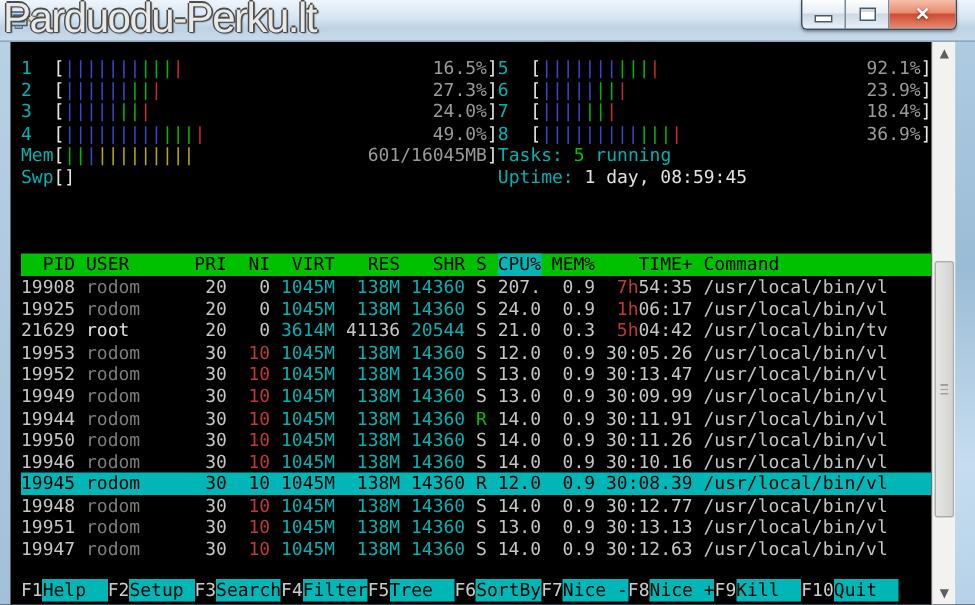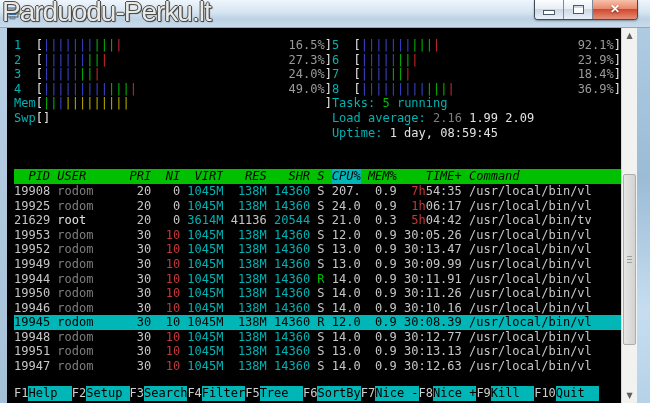--- a/index.html
+++ b/index.html
@@ -57,21 +57,21 @@
   .mcol-r{flex:1;}
   .mline{display:flex;height:14.6px;white-space:pre;}
   .mlabel{width:3ch;color:#00b2b2;}
   .mbracket{color:#e6e6e6;}
   .mbar{flex:1;display:flex;justify-content:space-between;overflow:hidden;}
   .mpct{color:#9a9a9a;}
   .blank{height:14.6px;}
 
   
   .proc-row{display:flex;height:14.6px;white-space:pre;align-items:baseline;}
-  .proc-row.hdr{background:#00c000;color:#000;font-style:italic;}
+  .proc-row.hdr{background:#00c000;color:#000;}
   .cell{display:inline-block;overflow:hidden;}
   .cell.r{text-align:right;}
   .cell.l{text-align:left;}
   .gap{width:1ch;display:inline-block;}
   .hdr .cell.sort{background:#00b6b6;}
   .proc-row.sel{background:#00b6b6;}
   .proc-row.sel .cell, .proc-row.sel .cell span{color:#000 !important;}
   .cmdcell{flex:1;}
 
   
@@ -122,31 +122,30 @@
   <div class="content-row">
     <div class="edge-l"></div>
 
     <div class="terminal">
       <div class="meters">
         <div class="mcol-l" id="mcol-left">
             <div class="mline"><span class="mlabel">1</span><span class="mbracket">[</span><div class="mbar"><span><span class="p-blue">|||||||</span><span class="p-green">|||</span><span class="p-red">|</span></span><span class="mpct">16.5%</span></div><span class="mbracket">]</span></div>
             <div class="mline"><span class="mlabel">2</span><span class="mbracket">[</span><div class="mbar"><span><span class="p-blue">||||||</span><span class="p-green">||</span><span class="p-red">|</span></span><span class="mpct">27.3%</span></div><span class="mbracket">]</span></div>
             <div class="mline"><span class="mlabel">3</span><span class="mbracket">[</span><div class="mbar"><span><span class="p-blue">|||||</span><span class="p-green">||</span><span class="p-red">|</span></span><span class="mpct">24.0%</span></div><span class="mbracket">]</span></div>
             <div class="mline"><span class="mlabel">4</span><span class="mbracket">[</span><div class="mbar"><span><span class="p-blue">|||||||||</span><span class="p-green">|||</span><span class="p-red">|</span></span><span class="mpct">49.0%</span></div><span class="mbracket">]</span></div>
-            <div class="mline"><span class="mlabel">Mem</span><span class="mbracket">[</span><div class="mbar"><span><span class="p-green">||</span><span class="p-blue">|</span><span class="p-yellow">|||||||||</span></span></div><span class="mbracket">]</span></div>
+            <div class="mline"><span class="mlabel">Mem</span><span class="mbracket">[</span><div class="mbar"><span><span class="p-green">||</span><span class="p-blue">|</span><span class="p-yellow">|||||||||</span></span><span class="mpct">601/16045MB</span></div><span class="mbracket">]</span></div>
             <div class="mline"><span class="mlabel">Swp</span><span class="mbracket">[</span><span class="mbracket">]</span></div>
             <div class="blank"></div>
           </div>
         <div class="mcol-r" id="mcol-right">
             <div class="mline"><span class="mlabel">5</span><span class="mbracket">[</span><div class="mbar"><span><span class="p-blue">|||||||</span><span class="p-green">|||</span><span class="p-red">|</span></span><span class="mpct">92.1%</span></div><span class="mbracket">]</span></div>
             <div class="mline"><span class="mlabel">6</span><span class="mbracket">[</span><div class="mbar"><span><span class="p-blue">|||||</span><span class="p-green">||</span><span class="p-red">|</span></span><span class="mpct">23.9%</span></div><span class="mbracket">]</span></div>
             <div class="mline"><span class="mlabel">7</span><span class="mbracket">[</span><div class="mbar"><span><span class="p-blue">||||</span><span class="p-green">||</span><span class="p-red">|</span></span><span class="mpct">18.4%</span></div><span class="mbracket">]</span></div>
             <div class="mline"><span class="mlabel">8</span><span class="mbracket">[</span><div class="mbar"><span><span class="p-blue">|||||||||</span><span class="p-green">|||</span><span class="p-red">|</span></span><span class="mpct">36.9%</span></div><span class="mbracket">]</span></div>
             <div class="tline"><span class="c-teal">Tasks: </span><span class="c-green">5</span><span class="c-teal"> running</span></div>
-            <div class="tline"><span class="c-teal">Load average: </span><span class="c-dim">2.16 </span><span class="c-bright">1.99 </span><span class="c-bright">2.09</span></div>
             <div class="tline"><span class="c-teal">Uptime: </span><span class="c-bright">1 day, 08:59:45</span></div>
           </div>
       </div>
       <div class="blank"></div>
       <div class="blank"></div>
       <div id="proc-table">
           <div class="proc-row hdr"><span class="cell r" style="width: 5ch;">PID</span><span class="gap"></span><span class="cell l" style="width: 9ch;">USER</span><span class="gap"></span><span class="cell r" style="width: 3ch;">PRI</span><span class="gap"></span><span class="cell r" style="width: 3ch;">NI</span><span class="gap"></span><span class="cell r" style="width: 5ch;">VIRT</span><span class="gap"></span><span class="cell r" style="width: 5ch;">RES</span><span class="gap"></span><span class="cell r" style="width: 5ch;">SHR</span><span class="gap"></span><span class="cell r" style="width: 1ch;">S</span><span class="gap"></span><span class="cell r sort" style="width: 4ch;">CPU%</span><span class="gap"></span><span class="cell r" style="width: 4ch;">MEM%</span><span class="gap"></span><span class="cell r" style="width: 8ch;">TIME+</span><span class="gap"></span><span class="cell l cmdcell">Command</span></div>
           <div class="proc-row"><span class="cell r c-fg" style="width: 5ch;">19908</span><span class="gap"></span><span class="cell l c-dim" style="width: 9ch;">rodom</span><span class="gap"></span><span class="cell r c-fg" style="width: 3ch;">20</span><span class="gap"></span><span class="cell r c-fg" style="width: 3ch;">0</span><span class="gap"></span><span class="cell r c-teal" style="width: 5ch;">1045M</span><span class="gap"></span><span class="cell r c-teal" style="width: 5ch;">138M</span><span class="gap"></span><span class="cell r c-teal" style="width: 5ch;">14360</span><span class="gap"></span><span class="cell r c-fg" style="width: 1ch;">S</span><span class="gap"></span><span class="cell r c-fg" style="width: 4ch;">207.</span><span class="gap"></span><span class="cell r c-fg" style="width: 4ch;">0.9</span><span class="gap"></span><span class="cell r" style="width: 8ch;"><span class="c-red">7h</span><span class="c-fg">54:35</span></span><span class="gap"></span><span class="cell l cmdcell c-fg">/usr/local/bin/vl</span></div>
           <div class="proc-row"><span class="cell r c-fg" style="width: 5ch;">19925</span><span class="gap"></span><span class="cell l c-dim" style="width: 9ch;">rodom</span><span class="gap"></span><span class="cell r c-fg" style="width: 3ch;">20</span><span class="gap"></span><span class="cell r c-fg" style="width: 3ch;">0</span><span class="gap"></span><span class="cell r c-teal" style="width: 5ch;">1045M</span><span class="gap"></span><span class="cell r c-teal" style="width: 5ch;">138M</span><span class="gap"></span><span class="cell r c-teal" style="width: 5ch;">14360</span><span class="gap"></span><span class="cell r c-fg" style="width: 1ch;">S</span><span class="gap"></span><span class="cell r c-fg" style="width: 4ch;">24.0</span><span class="gap"></span><span class="cell r c-fg" style="width: 4ch;">0.9</span><span class="gap"></span><span class="cell r" style="width: 8ch;"><span class="c-red">1h</span><span class="c-fg">06:17</span></span><span class="gap"></span><span class="cell l cmdcell c-fg">/usr/local/bin/vl</span></div>
           <div class="proc-row"><span class="cell r c-fg" style="width: 5ch;">21629</span><span class="gap"></span><span class="cell l c-bright" style="width: 9ch;">root</span><span class="gap"></span><span class="cell r c-fg" style="width: 3ch;">20</span><span class="gap"></span><span class="cell r c-fg" style="width: 3ch;">0</span><span class="gap"></span><span class="cell r c-teal" style="width: 5ch;">3614M</span><span class="gap"></span><span class="cell r c-fg" style="width: 5ch;">41136</span><span class="gap"></span><span class="cell r c-teal" style="width: 5ch;">20544</span><span class="gap"></span><span class="cell r c-fg" style="width: 1ch;">S</span><span class="gap"></span><span class="cell r c-fg" style="width: 4ch;">21.0</span><span class="gap"></span><span class="cell r c-fg" style="width: 4ch;">0.3</span><span class="gap"></span><span class="cell r" style="width: 8ch;"><span class="c-red">5h</span><span class="c-fg">04:42</span></span><span class="gap"></span><span class="cell l cmdcell c-fg">/usr/local/bin/tv</span></div>

